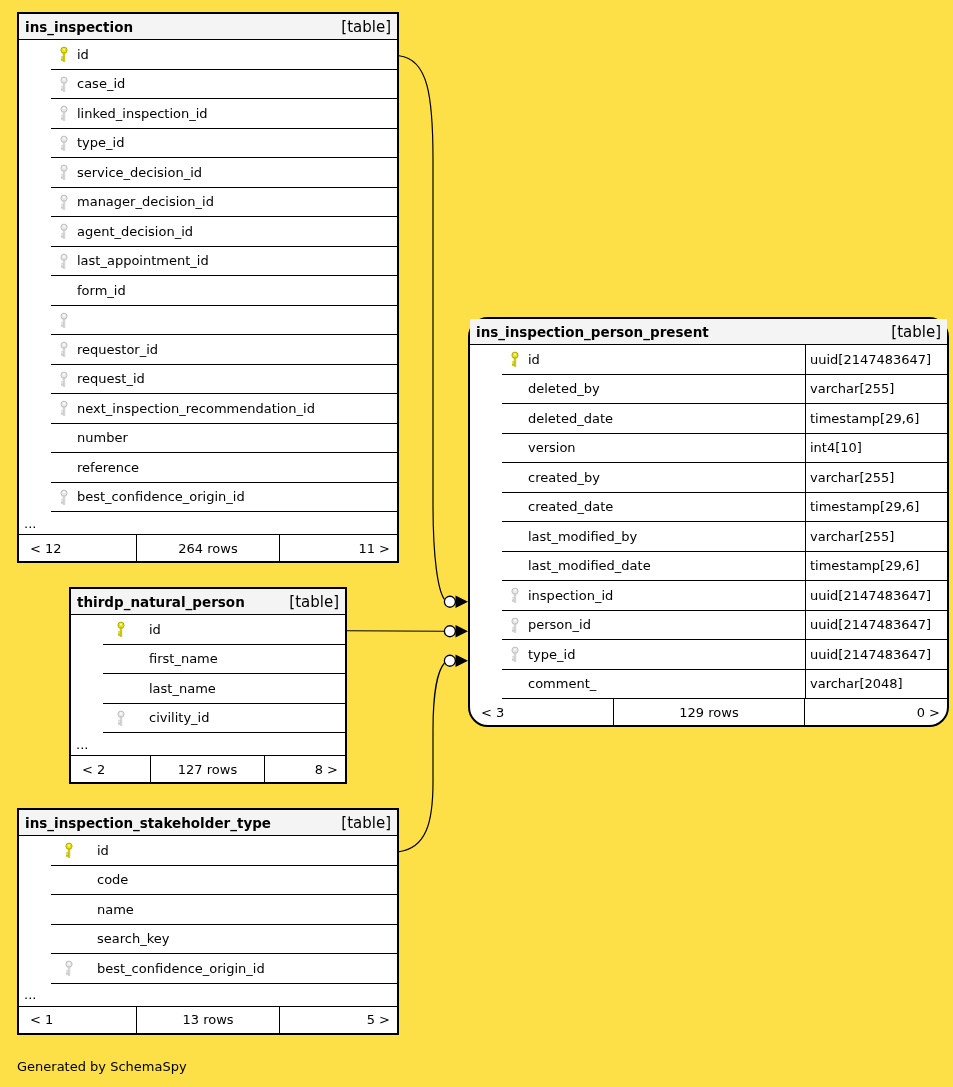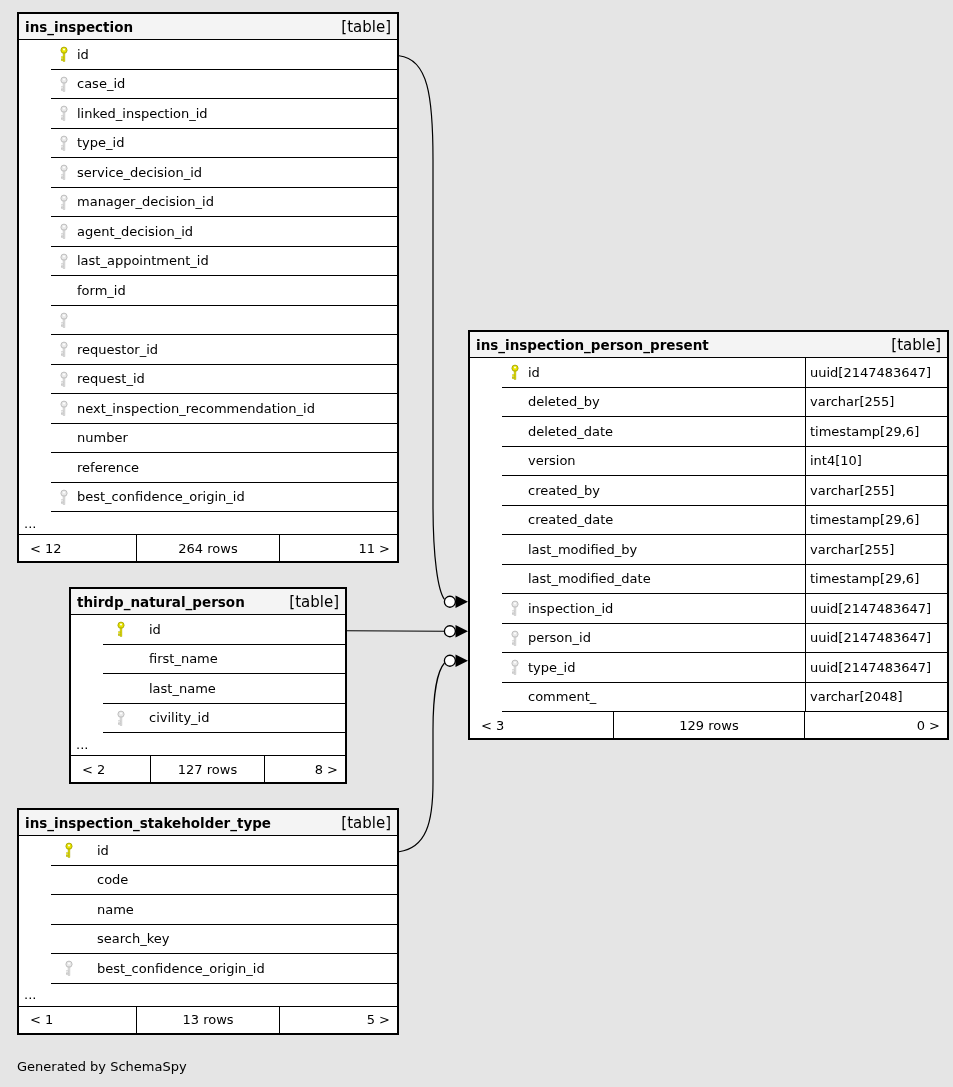--- a/index.html
+++ b/index.html
@@ -1,23 +1,23 @@
 <!DOCTYPE html>
 <html><head>
 <meta charset="utf-8">
 <style>
   html,body{margin:0;padding:0;background:#ffffff;}
   body{font-family:"DejaVu Sans","Liberation Sans",sans-serif;color:#000;}
-  #canvas{position:relative;width:953px;height:1087px;background:#e5e5e5;overflow:hidden;}
+  #canvas{position:relative;width:953px;height:1087px;background:#fde047;overflow:hidden;}
 
   .edges{position:absolute;left:0;top:0;pointer-events:none;}
 
   .db-table{position:absolute;background:#fff;border:2px solid #000;box-sizing:border-box;font-size:13px;}
   .t1{left:17px;top:12px;width:382px;}
-  .t2{left:468px;top:330px;width:481px;}
+  .t2{left:468px;top:317px;width:481px;border-radius:20px;}
   .t3{left:69px;top:587px;width:278px;}
   .t4{left:17px;top:808px;width:382px;}
 
   .tbl-header{height:26px;border-bottom:1px solid #000;background:#f4f4f4;
     display:flex;align-items:center;justify-content:space-between;padding:0 6px;box-sizing:border-box;}
   .tbl-name{font-weight:bold;font-size:13.5px;}
   .tbl-badge{font-size:15px;}
 
   .row{position:relative;height:29.5px;border-bottom:1px solid #000;display:flex;align-items:center;box-sizing:border-box;background:#fff;margin-left:32px;}
   .rows .row:last-child{border-bottom:1px solid #000;}

